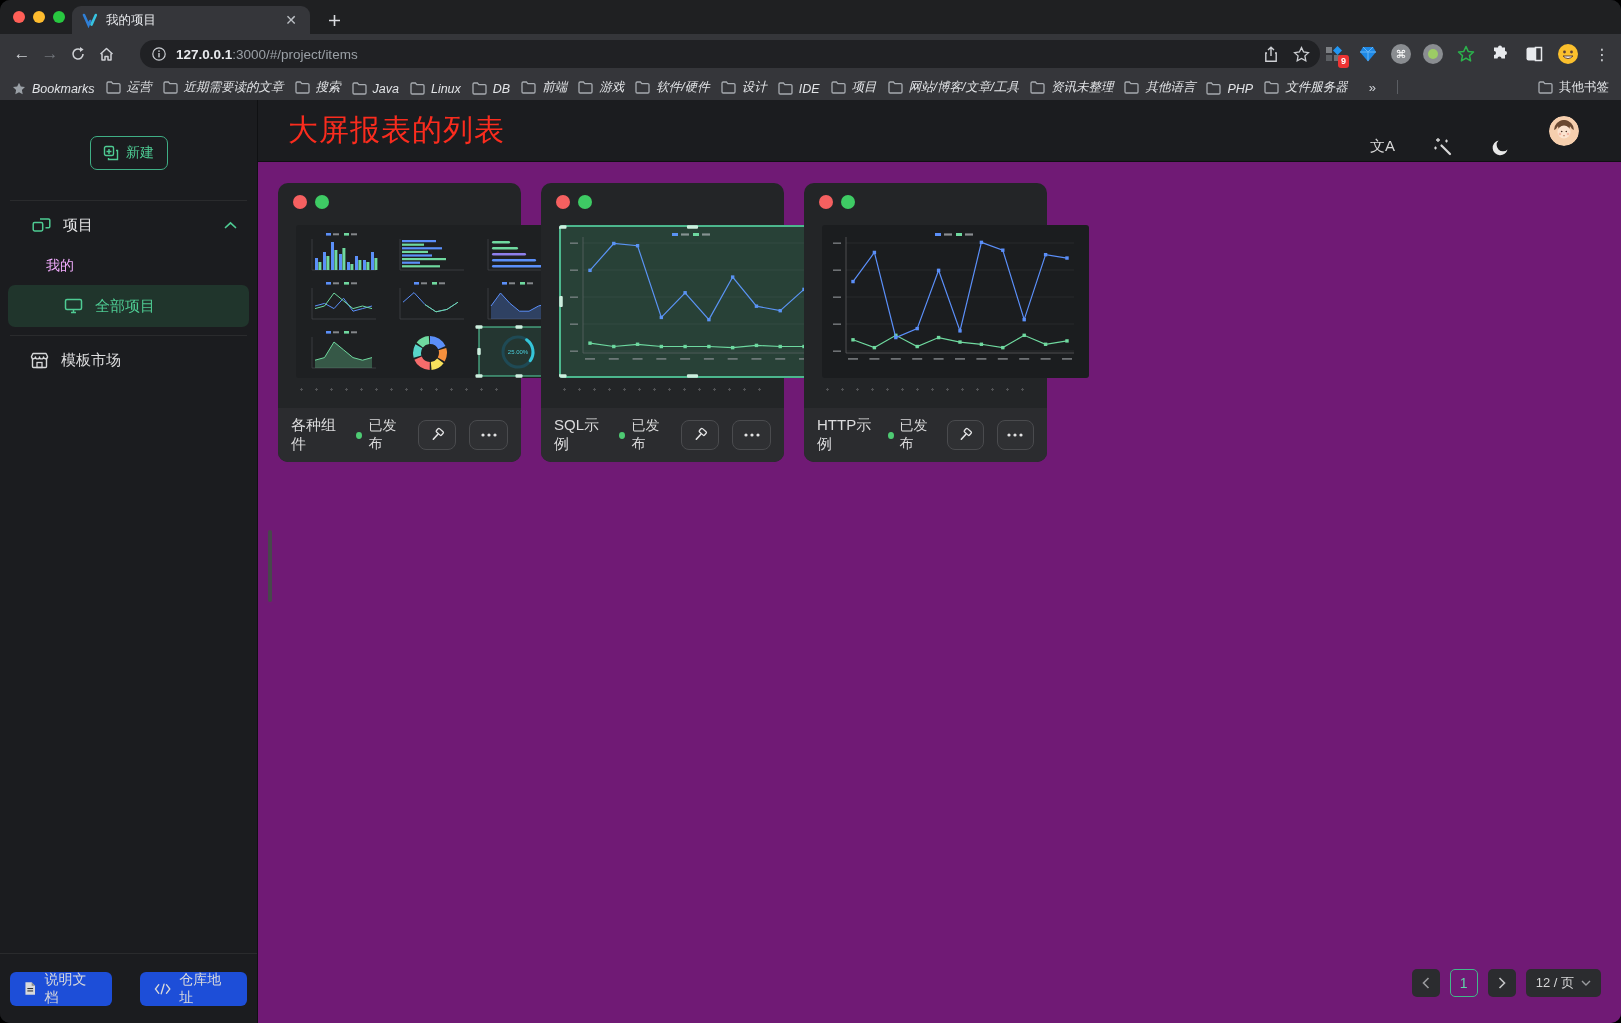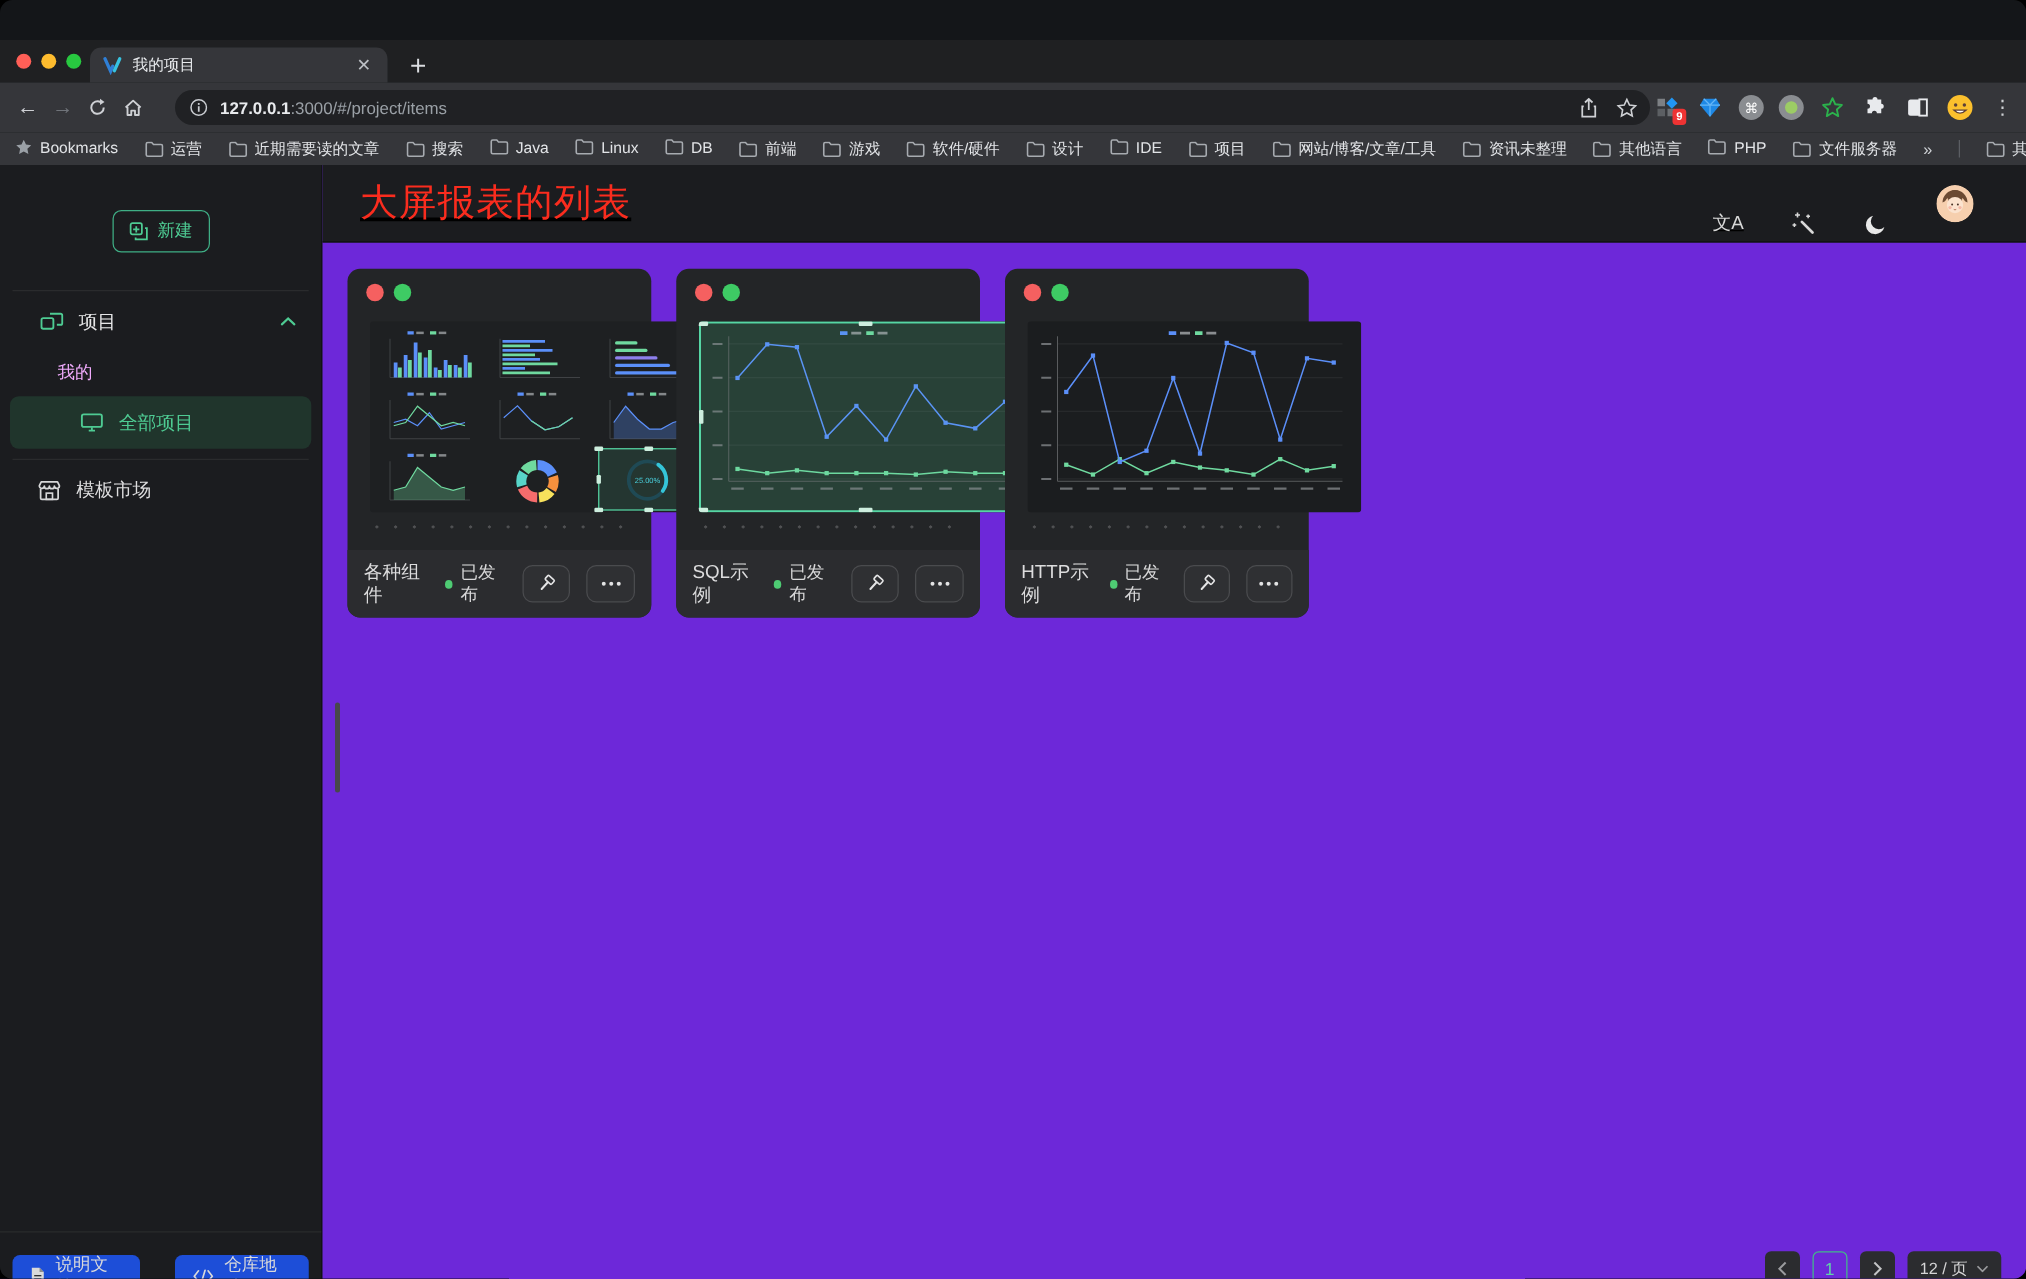--- a/index.html
+++ b/index.html
@@ -1,20 +1,20 @@
 <!DOCTYPE html>
 <html><head>
 <meta charset="utf-8">
 <style>
   * { margin:0; padding:0; box-sizing:border-box; }
   html,body { background:#000; font-family:"Liberation Sans","DejaVu Sans",sans-serif; }
   .window { position:relative; width:1621px; height:1023px; background:#141619; border-radius:10px; overflow:hidden; }
 
   
-  .tabstrip { position:relative; height:34px; background:#1f2022;margin-top:32px; }
+  .tabstrip { position:relative; height:34px; background:#1f2022; }
   .traffic { position:absolute; top:11px; left:13px; display:flex; gap:8px; }
   .tl-dot { width:12px; height:12px; border-radius:50%; }
   .tab { position:absolute; left:72px; top:6px; width:238px; height:28px; background:#35363a; border-radius:9px 9px 0 0; display:flex; align-items:center; padding:0 10px; }
   .tab-title { color:#e8eaed; font-size:12.5px; margin-left:8px; flex:1; white-space:nowrap; overflow:hidden; }
   .tab-close { color:#bdc1c6; font-size:14px; width:18px; height:18px; display:flex; align-items:center; justify-content:center; border-radius:4px; }
   .newtab-btn { position:absolute; left:322px; top:8px; width:24px; height:24px; display:flex; align-items:center; justify-content:center; color:#dadce0; font-size:18px; }
 
   .toolbar { position:relative; height:40px; background:#35363a; display:flex; align-items:center; }
   .nav-ic { width:28px; height:28px; display:flex; align-items:center; justify-content:center; color:#ced0d4; font-size:17px; border-radius:50%; flex:0 0 auto; }
   .nav-ic.disabled { color:#70747a; }
@@ -41,21 +41,21 @@
   .sb-group { display:flex; align-items:center; height:48px; padding:0 20px 0 32px; color:#e6e6e7; font-size:15px; }
   .sb-group .lbl { margin-left:12px; }
   .sb-group .chev { margin-left:auto; }
   .sb-sub { height:34px; display:flex; align-items:center; padding-left:46px; color:#f0abfc; font-size:14px; }
   .sb-item { display:flex; align-items:center; height:44px; padding-left:64px; color:#dededf; font-size:15px; gap:12px; }
   .sb-item.active { margin:2px 8px; height:42px; padding-left:56px; border-radius:7px; background:#20352c; color:#4ecb93; }
   .sb-item2 { display:flex; align-items:center; height:48px; padding-left:30px; color:#dededf; font-size:15px; gap:12px; }
   .sb-footer { position:absolute; bottom:0; left:0; width:100%; height:70px; border-top:1px solid #2a2b2d; display:flex; align-items:center; padding:0 10px; gap:28px; }
   .sb-fbtn { height:34px; padding:0 14px; background:#1d4ed8; border-radius:6px; display:flex; align-items:center; gap:8px; color:#d9d9da; font-size:14px; cursor:pointer; }
 
-  .main { position:relative; flex:1; background:#6d28d9;text-decoration:underline; }
+  .main { position:relative; flex:1; background:#701a75; }
   .main-header { height:62px; background:#1b1c1f; border-bottom:1px solid #0f1012; display:flex; align-items:center; padding:0 42px 0 30px; }
   .page-title { color:#fa2c1e; font-size:30px; letter-spacing:1px; }
   .hdr-icons { margin-left:auto; display:flex; align-items:center; gap:38px; }
   .hdr-ic { color:#d8d8d8; display:flex; align-items:center; justify-content:center; cursor:pointer;margin-top:32px; }
   .translate-ic { font-size:15px; letter-spacing:0; }
   .avatar { width:30px; height:30px; border-radius:50%; overflow:hidden; cursor:pointer; }
 
   .cards { display:flex; gap:20px; padding:21px 20px; }
   .card { position:relative; width:243px; height:279px; background:#232527; border-radius:10px; flex:0 0 auto; }
   .card-dots { position:absolute; top:12px; left:15px; display:flex; gap:8px; }
@@ -179,21 +179,21 @@
             <circle cx="7.5" cy="9" r="1.4" fill="#5d4037"></circle>
             <circle cx="14.5" cy="9" r="1.4" fill="#5d4037"></circle>
             <path d="M6 13 q5 5 10 0 Z" fill="#fff" stroke="#5d4037" stroke-width="1"></path>
           </svg>
       </div>
       <div class="ext-ic" style="color:#ced0d4;font-size:16px;">⋮</div>
     </div>
   </div>
 
   <div class="bookmarks">
-    <div id="bm-list" style="display:flex;align-items:flex-start;gap:21px;">
+    <div id="bm-list" style="display:flex;align-items:flex-end;gap:11px;font-style:italic;">
         <div class="bm-item">
           <svg width="14" height="14" viewBox="0 0 14 14">
             <path d="M7 .8 L8.8 4.6 L13 5.1 L9.9 8 L10.7 12.2 L7 10.2 L3.3 12.2 L4.1 8 L1 5.1 L5.2 4.6 Z" fill="#9aa0a6"></path>
           </svg>
           <span>Bookmarks</span>
         </div>
         <div class="bm-item">
           <svg width="15" height="13" viewBox="0 0 15 13">
             <path d="M1 2.2a1.2 1.2 0 0 1 1.2-1.2H5.4L6.8 2.6H12.8a1.2 1.2 0 0 1 1.2 1.2V10.8a1.2 1.2 0 0 1-1.2 1.2H2.2A1.2 1.2 0 0 1 1 10.8Z" fill="none" stroke="#a7abb0" stroke-width="1.3"></path>
           </svg>

